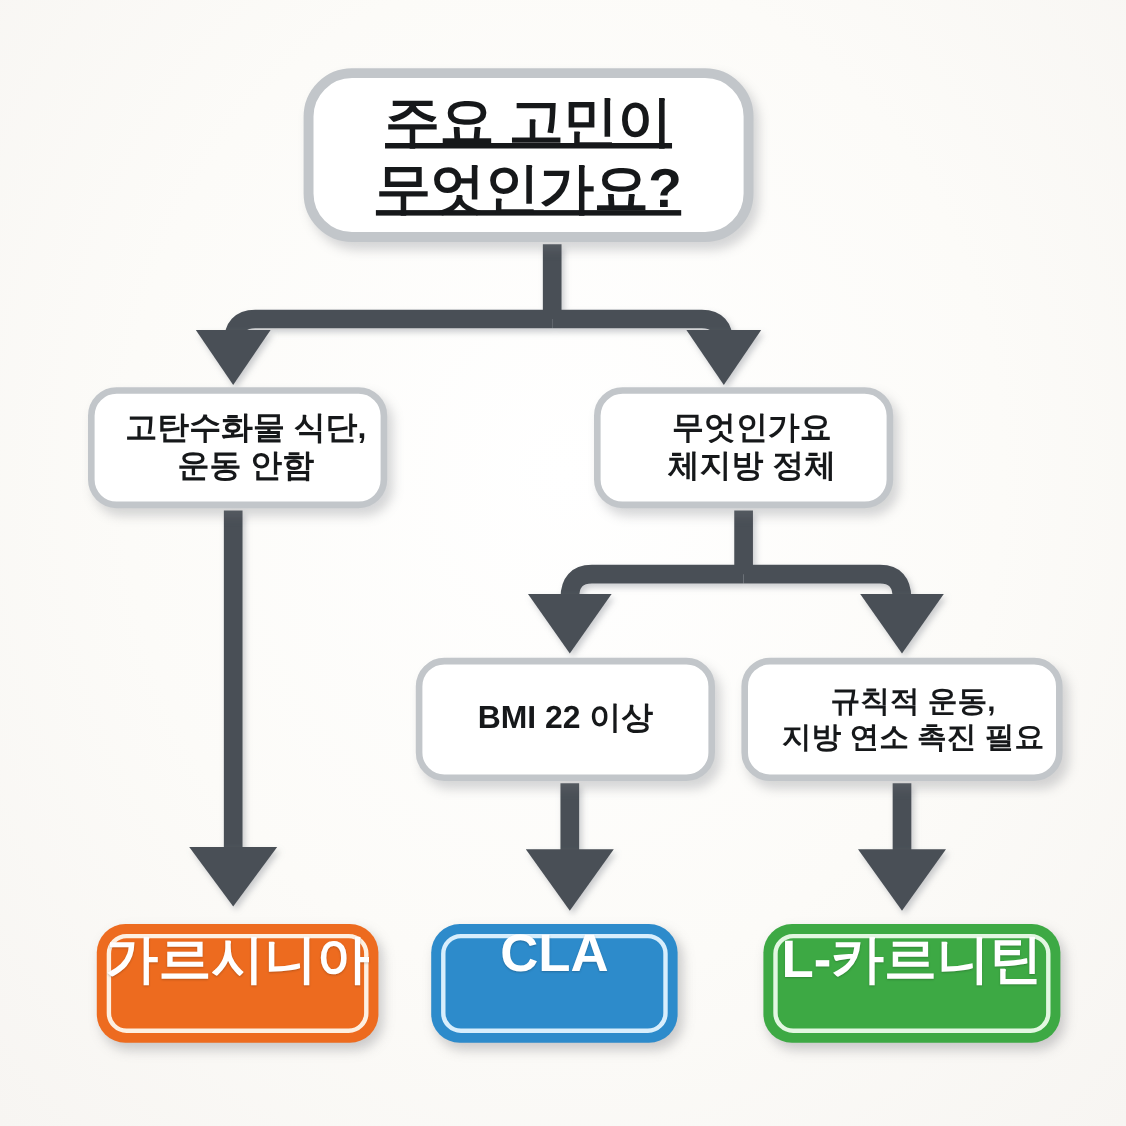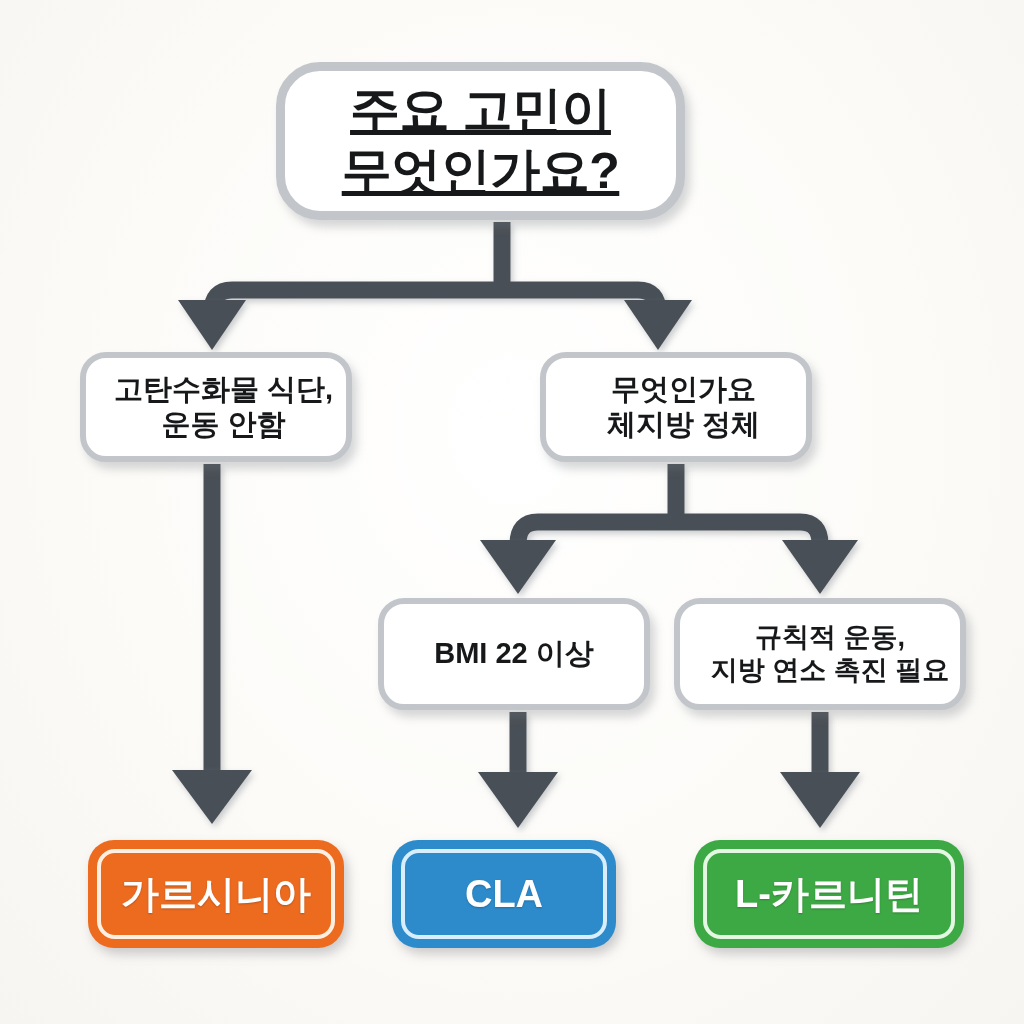--- a/index.html
+++ b/index.html
@@ -81,27 +81,26 @@
     border-radius: 26px;
     font-size: 29px;
   }
   .lvl3.bmi      { left: 378px; top: 598px; width: 272px; }
   .lvl3.regular  { left: 674px; top: 598px; width: 292px; font-size: 27px; padding-left: 20px; }
 
   
   .result {
     border-radius: 26px;
     height: 108px;
-    font-size: 38px;
+    font-size: 48px;
     font-weight: bold;
     color: #ffffff;
     position: absolute;
     box-sizing: border-box;
     display: flex;
-    align-items: center;
     justify-content: center;
     text-shadow: 0 1px 2px rgba(0,0,0,0.22);
     box-shadow: 4px 6px 11px rgba(110,112,118,0.34);
   }
   .result .inner-ring {
     position: absolute;
     left: 9px;
     top: 9px;
     right: 9px;
     bottom: 9px;

